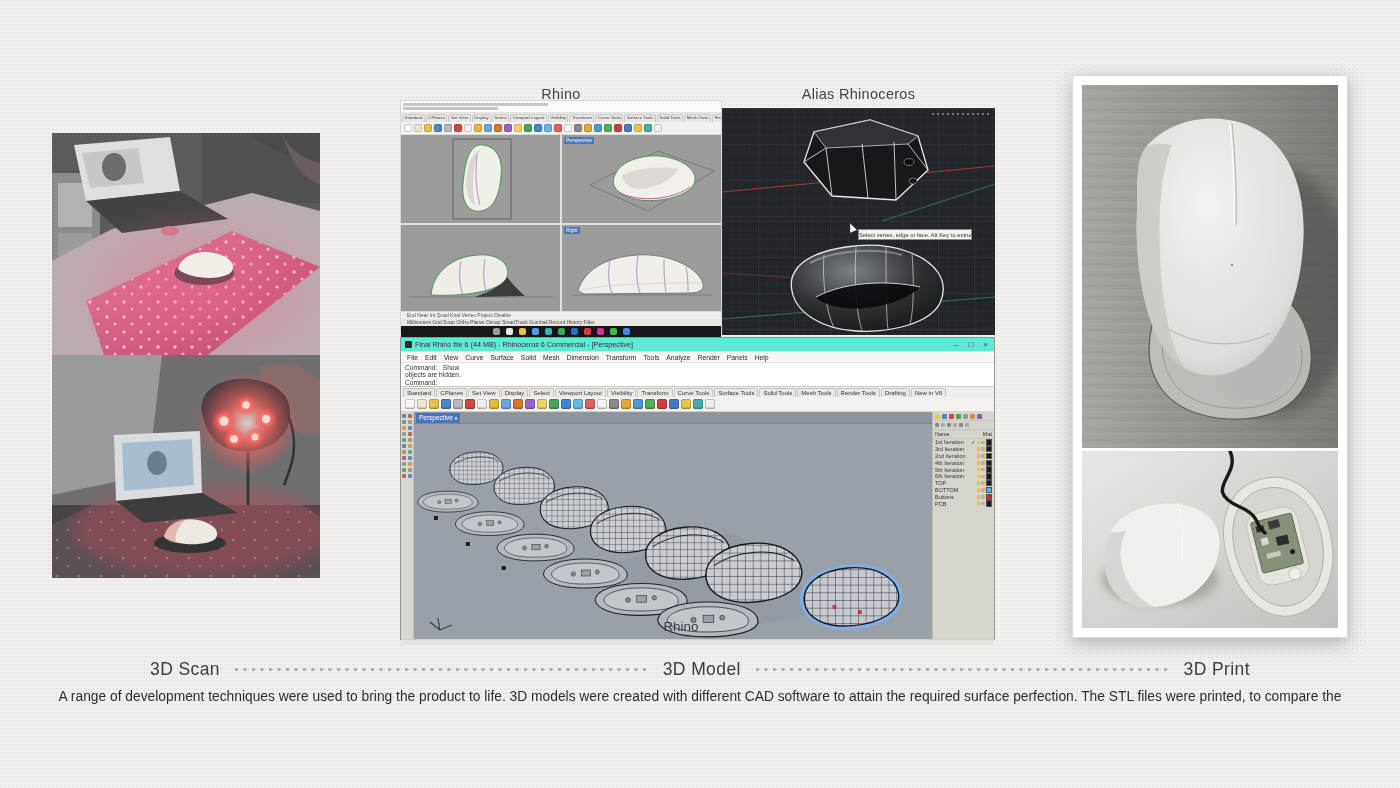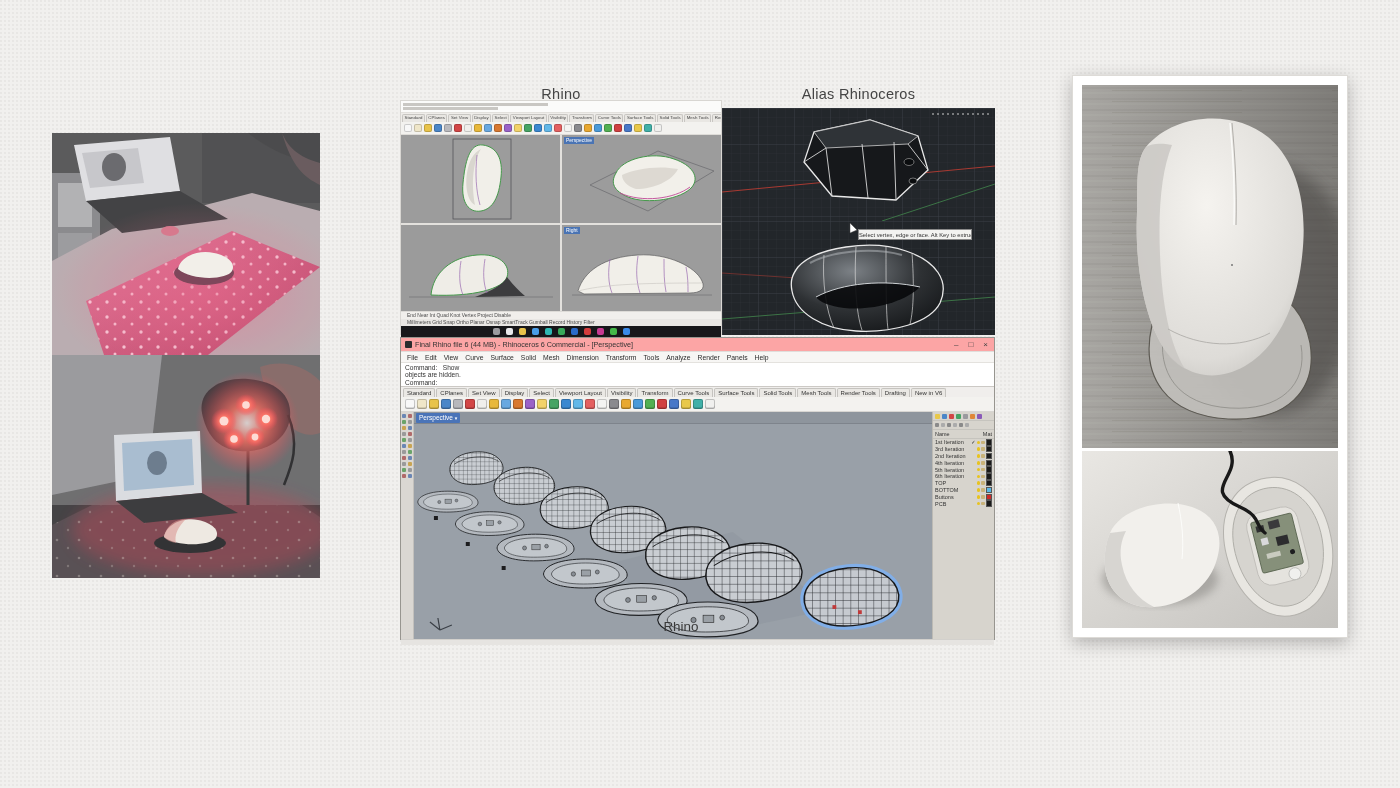--- a/index.html
+++ b/index.html
@@ -44,21 +44,21 @@
   .r4-taskbar{height:11px;background:#17171a;display:flex;align-items:center;justify-content:center;gap:6px;}
   .task-ic{width:7px;height:7px;border-radius:2px;flex:0 0 auto;}
 
   
   .alias-shot{left:722px;top:108px;width:273px;height:227px;background:#22262a;}
   .alias-tip{position:absolute;left:136px;top:8px;width:114px;height:11px;background:#f2f2f0;border:1px solid #8a8a8a;
     font-size:5.8px;line-height:10px;color:#333;text-align:center;box-sizing:border-box;white-space:nowrap;overflow:hidden;}
 
   
   .rhino-window{left:400px;top:337px;width:595px;height:303px;background:#f3f2f0;border:1px solid #97958f;box-sizing:border-box;}
-  .rw-title{height:13px;background:#fca5a5;display:flex;align-items:center;padding:0 4px;border-bottom:1px solid #e0dedb;}
+  .rw-title{height:13px;background:#5eead4;display:flex;align-items:center;padding:0 4px;border-bottom:1px solid #e0dedb;}
   .rw-appicon{width:7px;height:7px;background:#2b2b2d;border-radius:1px;margin-right:3px;flex:0 0 auto;}
   .rw-title-text{font-size:7.2px;color:#333;white-space:nowrap;overflow:hidden;flex:1;}
   .rw-controls{display:flex;gap:10px;font-size:8px;color:#444;margin-right:2px;}
   .rw-controls span{cursor:default;}
   .rw-menubar{height:10px;background:#f7f6f4;display:flex;gap:7px;align-items:center;padding:0 6px;border-bottom:1px solid #e4e2de;}
   .rw-menu{font-size:6.8px;color:#2c2c2c;white-space:nowrap;}
   .rw-cmd{height:24px;background:#ffffff;border-bottom:1px solid #ccc9c5;padding:1px 4px;box-sizing:border-box;}
   .rw-cmd div{font-size:6.6px;line-height:7.3px;color:#333;white-space:nowrap;overflow:hidden;}
   .rw-tabs{height:10px;background:#f0eeec;display:flex;gap:1px;padding:1px 2px 0;box-sizing:border-box;overflow:hidden;}
   .rw-tab{font-size:6px;color:#333;background:#eae8e4;border:1px solid #c5c3bf;border-bottom:none;border-radius:2px 2px 0 0;
@@ -656,16 +656,24 @@
         <rect x="181" y="84" width="7" height="7" fill="#d9d9db"></rect>
         <rect x="196" y="86" width="12" height="9" fill="#2c2c2e"></rect>
         <rect x="183" y="100" width="14" height="5" fill="#c9cbc0"></rect>
         <circle cx="209" cy="104" r="2.5" fill="#1e1e20"></circle>
         <circle cx="206" cy="126" r="6" fill="#f0f0ee" stroke="#b8b8b4" stroke-width="0.8"></circle>
       </g>
       <path d="M148,0 C160,26 118,38 158,56 C180,66 172,74 183,82" stroke="#191919" stroke-width="3.4" fill="none" stroke-linecap="round"></path>
     </svg>
   </div>
 
+  <div class="abs stage-row">
+    <span class="stage-label">3D Scan</span>
+    <span class="dots"></span>
+    <span class="stage-label">3D Model</span>
+    <span class="dots"></span>
+    <span class="stage-label">3D Print</span>
+  </div>
   <div class="abs caption">
+    <div>A range of development techniques were used to bring the product to life. 3D models were created with different CAD software to attain the required surface perfection. The STL files were printed, to compare the</div>
   </div>
 
 </div>
 
 </body></html>

